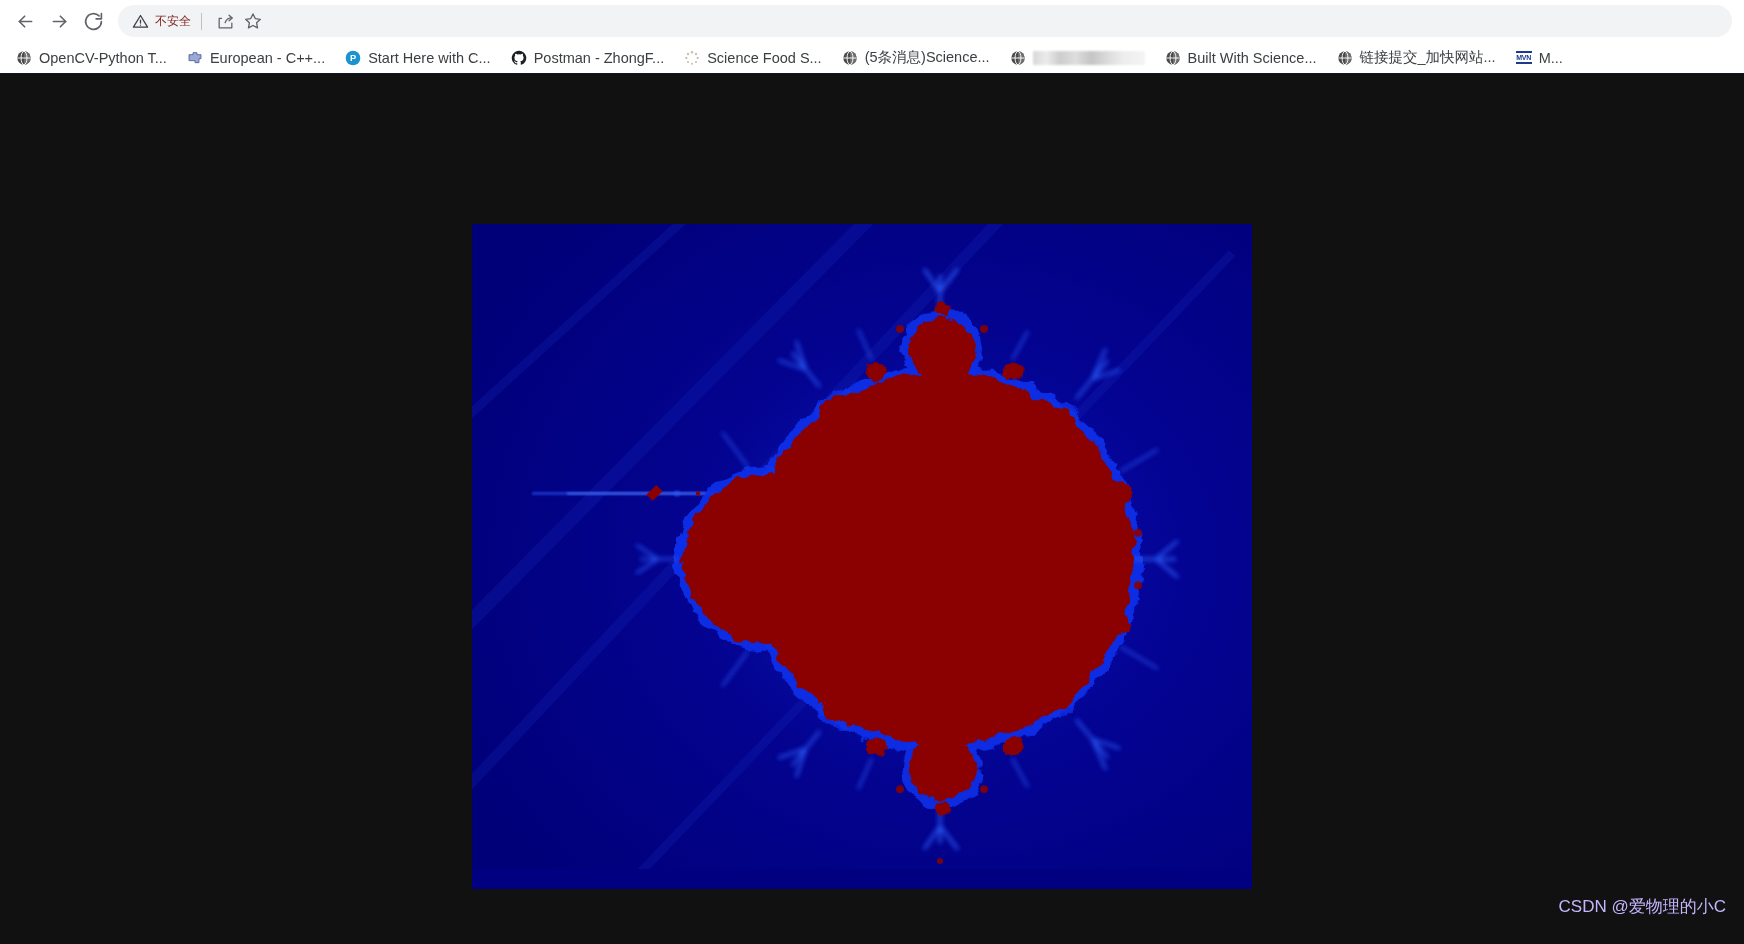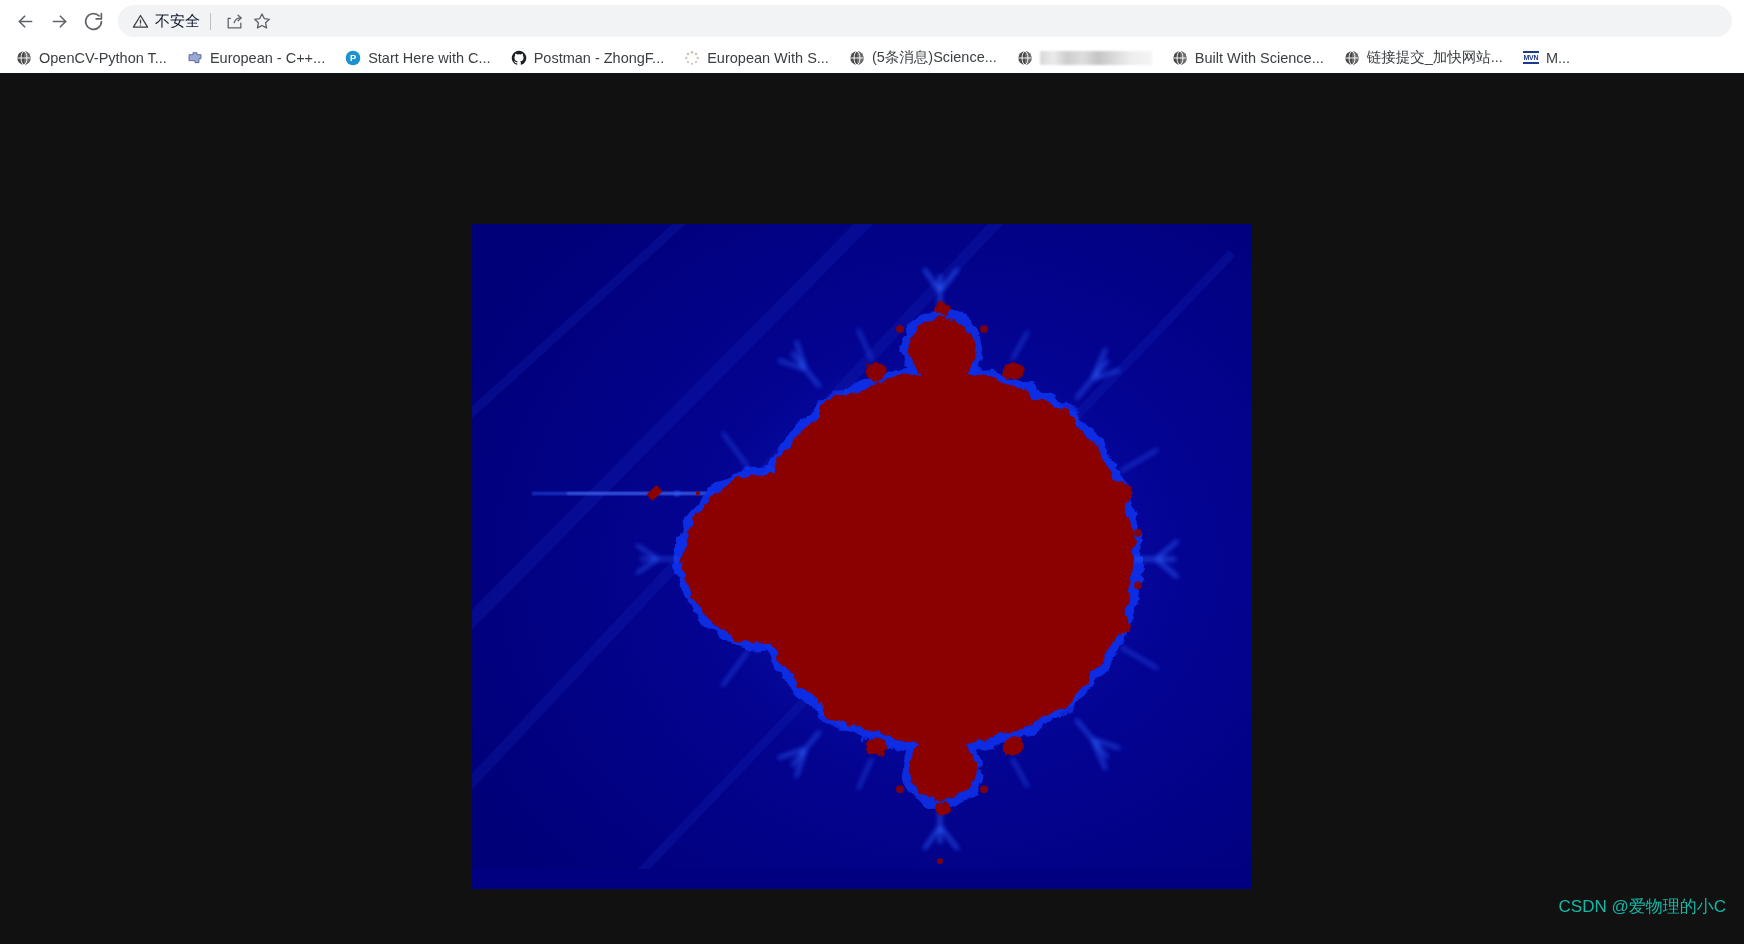--- a/index.html
+++ b/index.html
@@ -46,22 +46,22 @@
   }
 
   #security-chip {
     display: flex;
     align-items: center;
     gap: 6px;
     flex: 0 0 auto;
     color: #3c4043;
   }
   #security-label {
-    font-size: 15px;
-    color: #0f172a;
+    font-size: 12px;
+    color: #7f1d1d;
     white-space: nowrap;
   }
   #omnibox-divider {
     width: 1px;
     height: 17px;
     background: #bdc1c6;
     margin: 0 9px 0 10px;
     flex: 0 0 auto;
   }
 
@@ -187,21 +187,21 @@
     position: absolute;
     left: 0; top: 869px;
     width: 1744px; height: 75px;
     background: #111111;
   }
   #csdn-watermark-text {
     position: absolute;
     right: 18px;
     top: 26px;
     font-size: 17px;
-    color: #14b8a6;
+    color: #c4b5fd;
     white-space: nowrap;
   }
   #fractal-tail {
     position: absolute;
     left: 472px; top: 0;
     width: 780px; height: 20px;
     background: #000080;
   }
 </style>
 </head>
@@ -313,21 +313,21 @@
               <circle cx="18" cy="6" r="1.8"></circle>
               <circle cx="20.5" cy="12" r="1.7"></circle>
               <circle cx="18" cy="18" r="1.6"></circle>
               <circle cx="12" cy="20.5" r="1.5"></circle>
               <circle cx="6" cy="18" r="1.6"></circle>
               <circle cx="3.5" cy="12" r="1.7"></circle>
               <circle cx="6" cy="6" r="1.8"></circle>
             </g>
           </svg>
       </span>
-      <span class="bm-label">European With S...</span>
+      <span class="bm-label">Science Food S...</span>
     </div>
 
     <div class="bookmark">
       <span class="favicon">
         <svg width="16" height="16" viewBox="0 0 24 24">
             <circle cx="12" cy="12" r="10" fill="#4a4a4a"></circle>
             <path d="M12 2a10 10 0 0 1 0 20" fill="#6e6e6e"></path>
             <ellipse cx="12" cy="12" rx="4.4" ry="10" fill="none" stroke="#fff" stroke-width="1.4"></ellipse>
             <path d="M2 12h20" stroke="#fff" stroke-width="1.4"></path>
           </svg>

